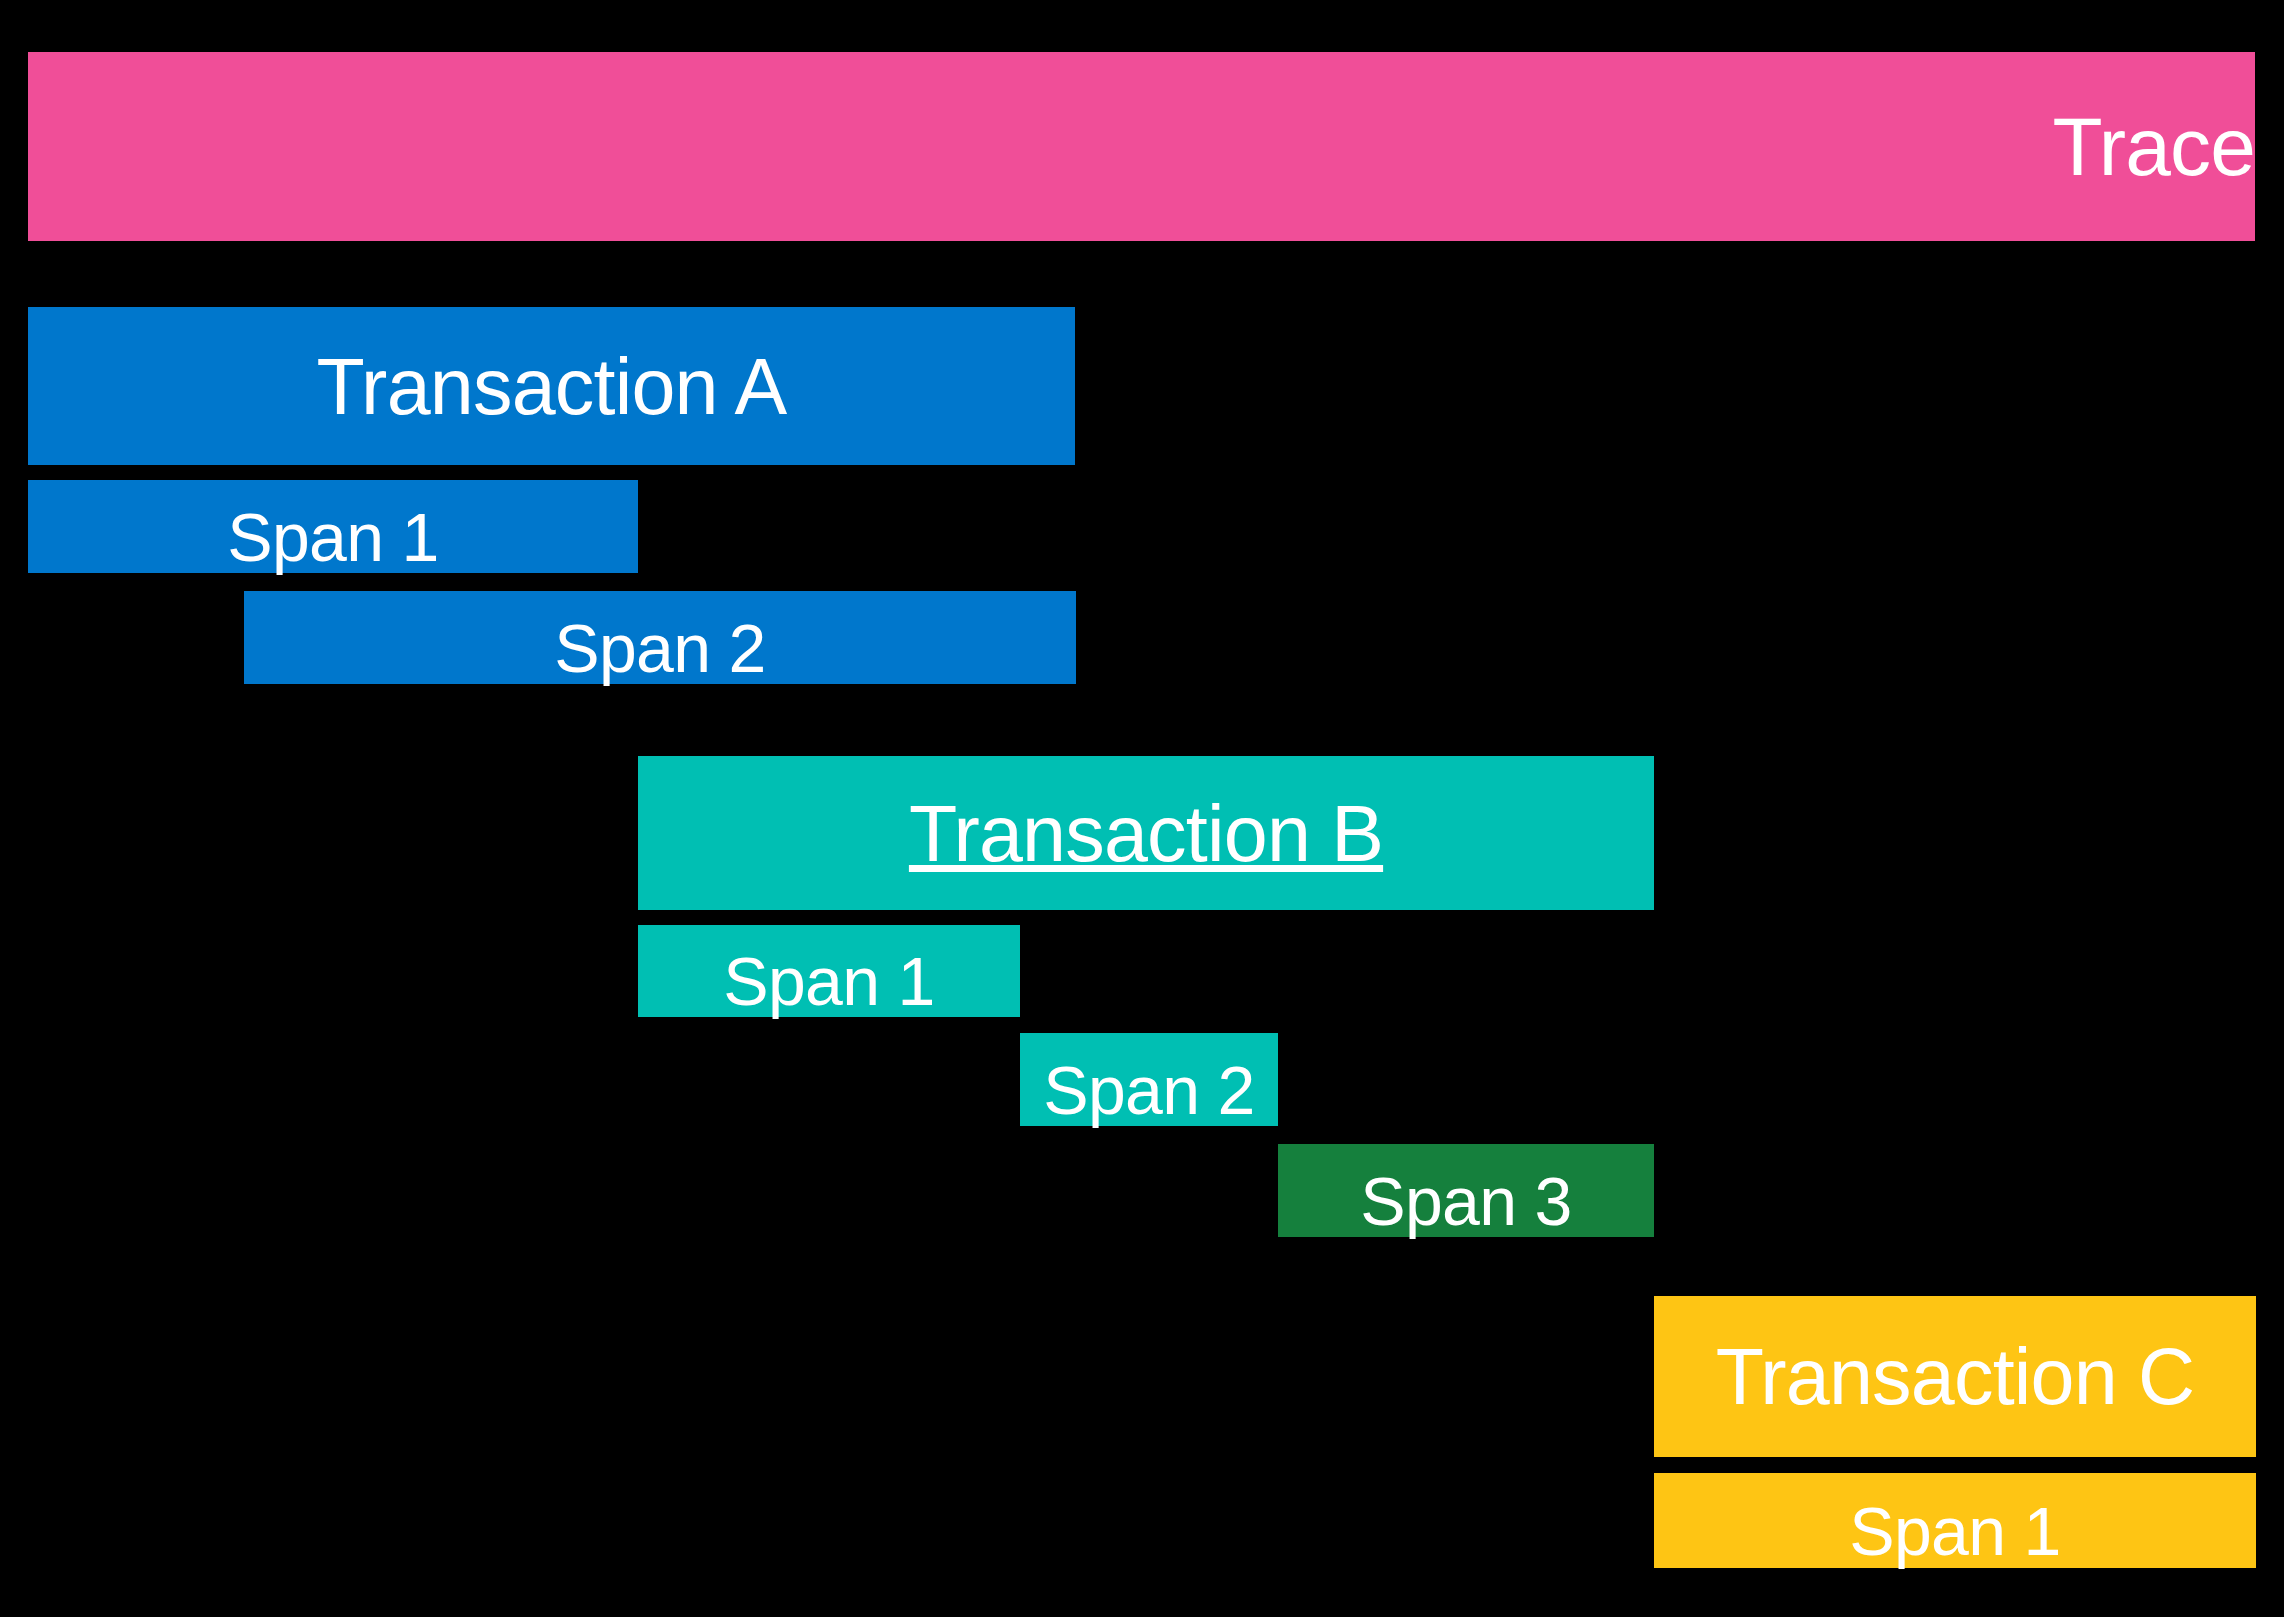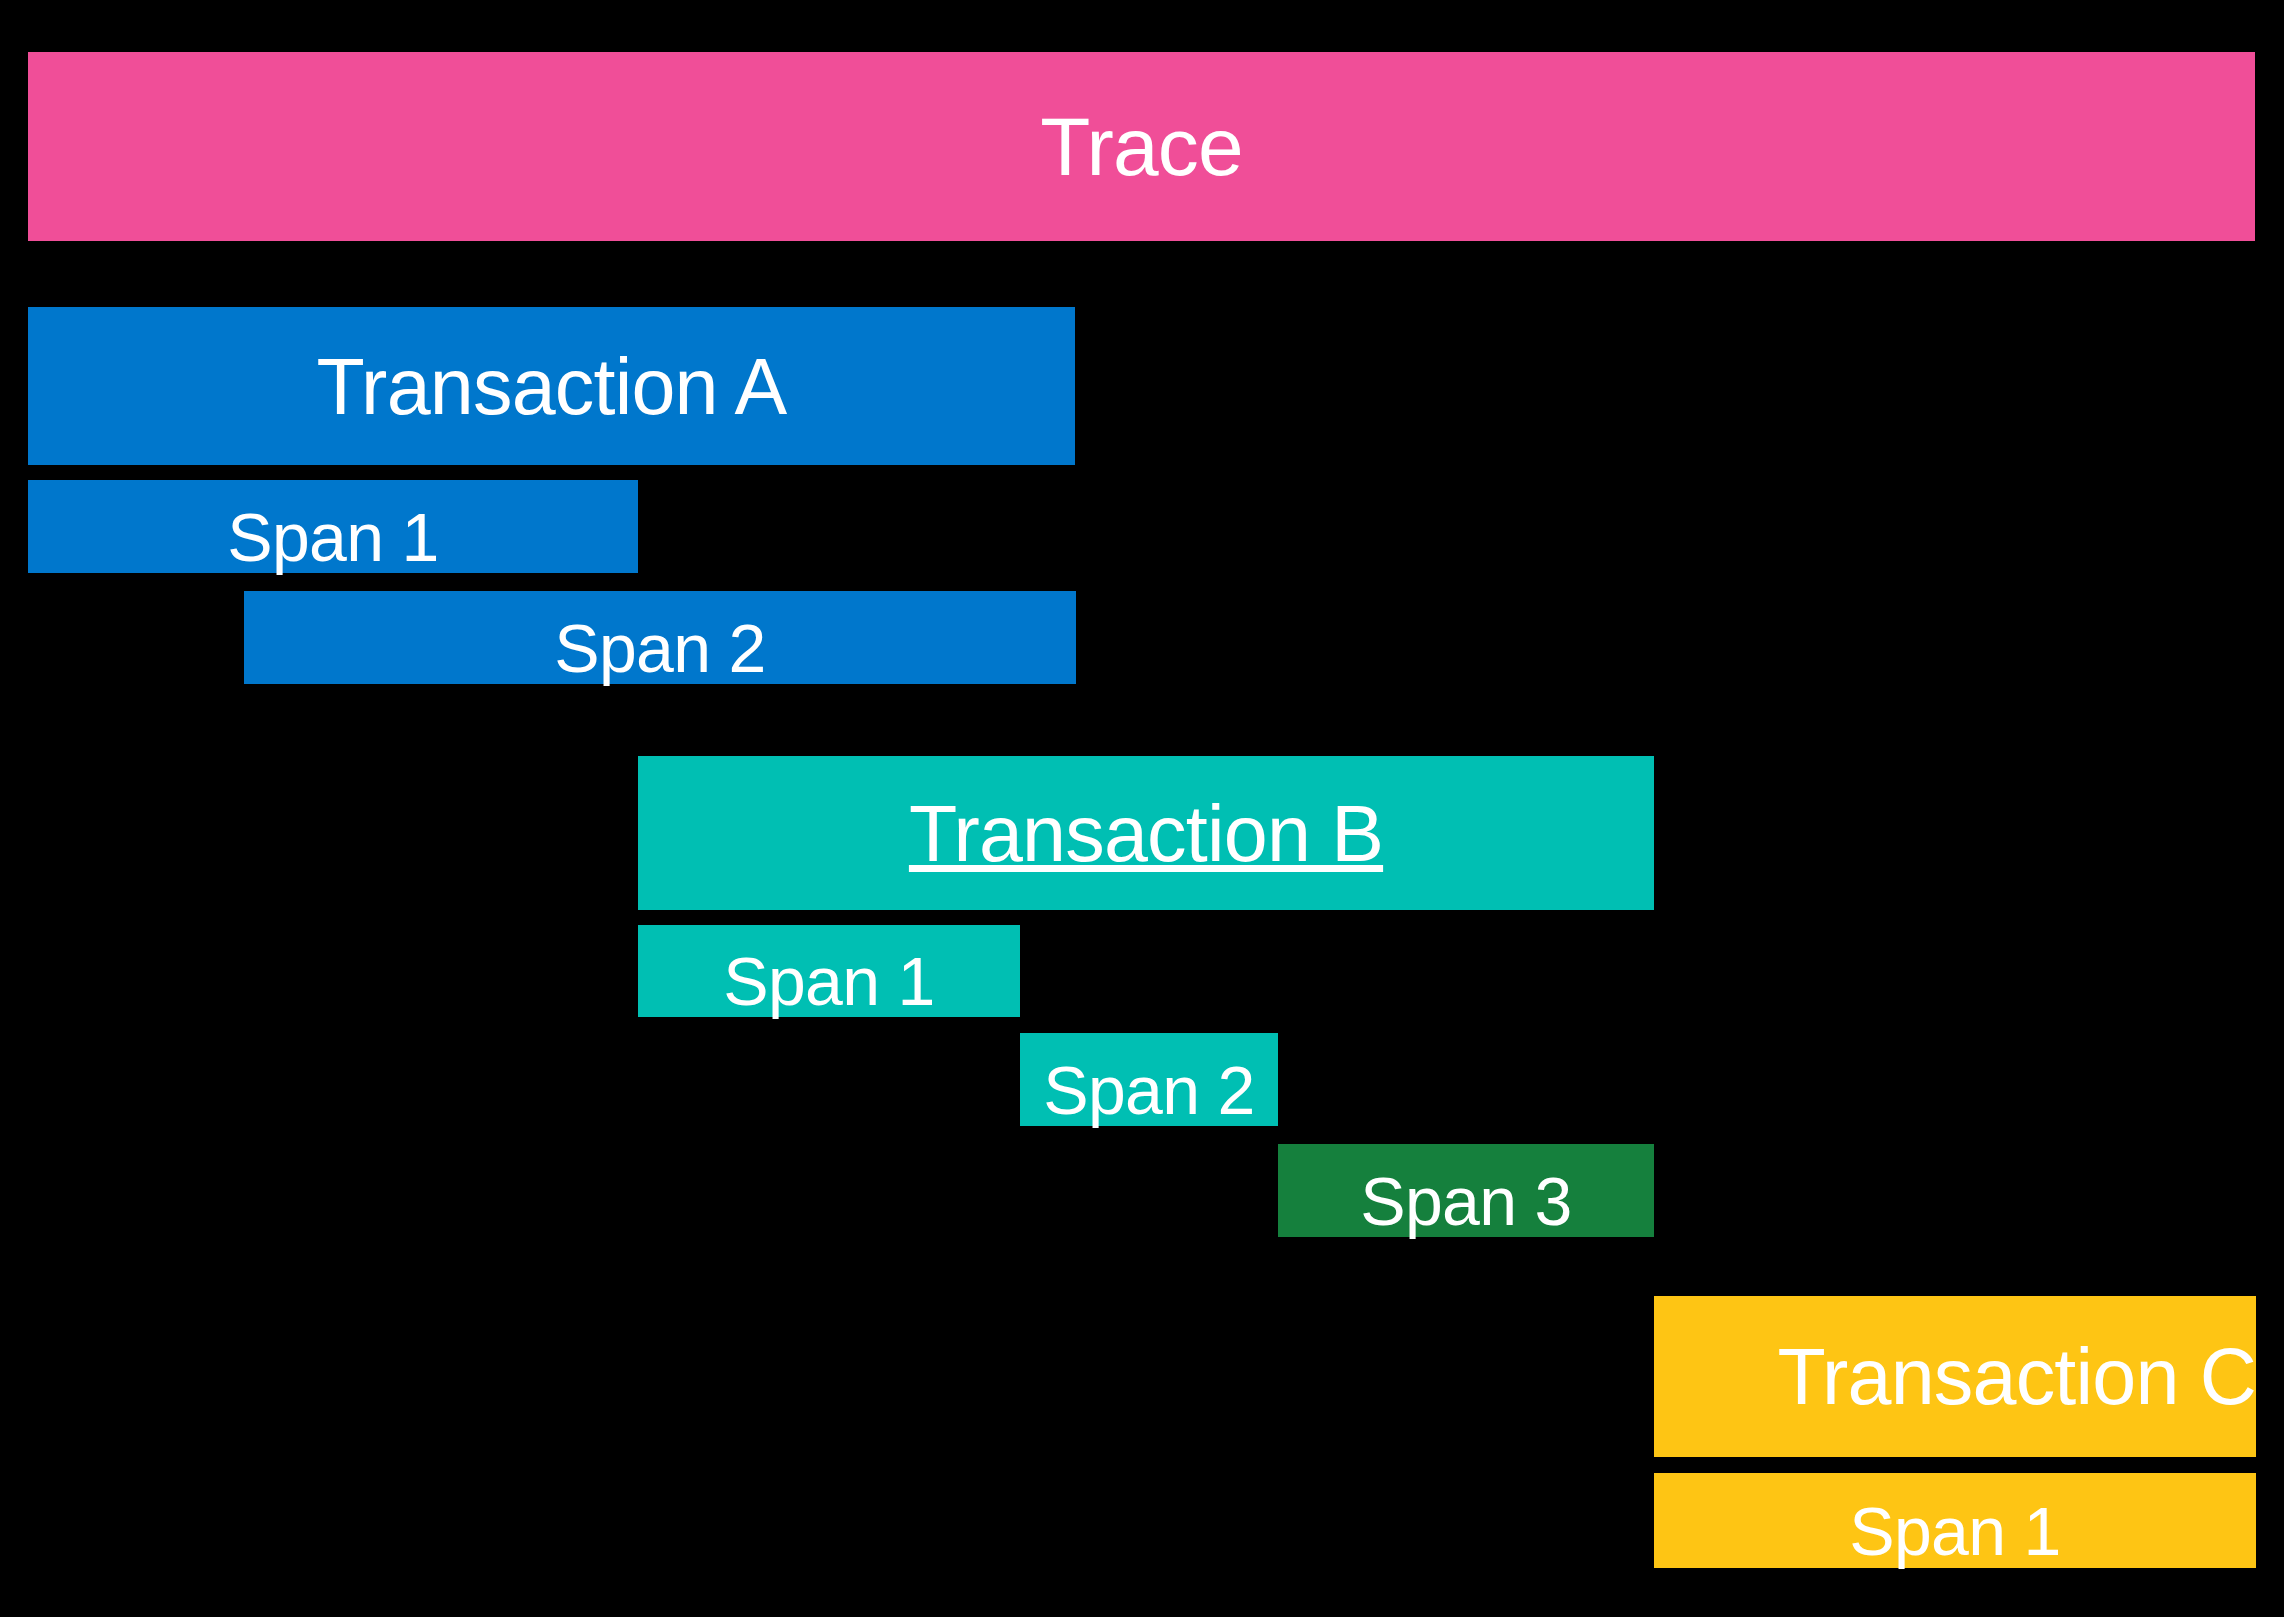--- a/index.html
+++ b/index.html
@@ -30,21 +30,21 @@
     line-height: 1;
   }
   .bar-label--trace { font-size: 82px; }
   .bar-label--transaction { font-size: 79px; }
   .bar-label--span { font-size: 68px; margin-top: 20px; }
 </style>
 </head>
 <body>
 
 <div id="diagram" class="diagram" style="background: rgb(0, 0, 0);">
-    <div class="bar" style="left: 28px; top: 52px; width: 2227px; height: 189px; background: rgb(240, 78, 152);">
+    <div class="bar" style="left: 28px; top: 52px; width: 2227px; height: 189px; background: rgb(240, 78, 152); justify-content: flex-end;">
       <span class="bar-label bar-label--trace" style="color: rgb(255, 255, 255);">Trace</span>
     </div>
     <div class="bar" style="left: 28px; top: 307px; width: 1047px; height: 158px; background: rgb(0, 119, 204);">
       <span class="bar-label bar-label--transaction" style="color: #ffffff;">Transaction A</span>
     </div>
     <div class="bar" style="left: 28px; top: 480px; width: 610px; height: 93px; background: rgb(0, 119, 204);">
       <span class="bar-label bar-label--span" style="color: rgb(255, 255, 255);">Span 1</span>
     </div>
     <div class="bar" style="left: 244px; top: 591px; width: 832px; height: 93px; background: rgb(0, 119, 204);">
       <span class="bar-label bar-label--span" style="color: rgb(255, 255, 255);">Span 2</span>
@@ -54,20 +54,20 @@
     </div>
     <div class="bar" style="left: 638px; top: 925px; width: 382px; height: 92px; background: rgb(0, 191, 179);">
       <span class="bar-label bar-label--span" style="color: rgb(255, 255, 255);">Span 1</span>
     </div>
     <div class="bar" style="left: 1020px; top: 1033px; width: 258px; height: 93px; background: rgb(0, 191, 179);">
       <span class="bar-label bar-label--span" style="color: rgb(255, 255, 255);">Span 2</span>
     </div>
     <div class="bar" style="left: 1278px; top: 1144px; width: 376px; height: 93px; background: #15803d;">
       <span class="bar-label bar-label--span" style="color: rgb(255, 255, 255);">Span 3</span>
     </div>
-    <div class="bar" style="left: 1654px; top: 1296px; width: 602px; height: 161px; background: rgb(254, 197, 20); justify-content: flex-end;">
+    <div class="bar" style="left: 1654px; top: 1296px; width: 602px; height: 161px; background: rgb(254, 197, 20);">
       <span class="bar-label bar-label--transaction" style="color: rgb(255, 255, 255);">Transaction C</span>
     </div>
     <div class="bar" style="left: 1654px; top: 1473px; width: 602px; height: 95px; background: rgb(254, 197, 20);">
       <span class="bar-label bar-label--span" style="color: rgb(255, 255, 255);">Span 1</span>
     </div>
   </div>
 
 
 </body></html>

